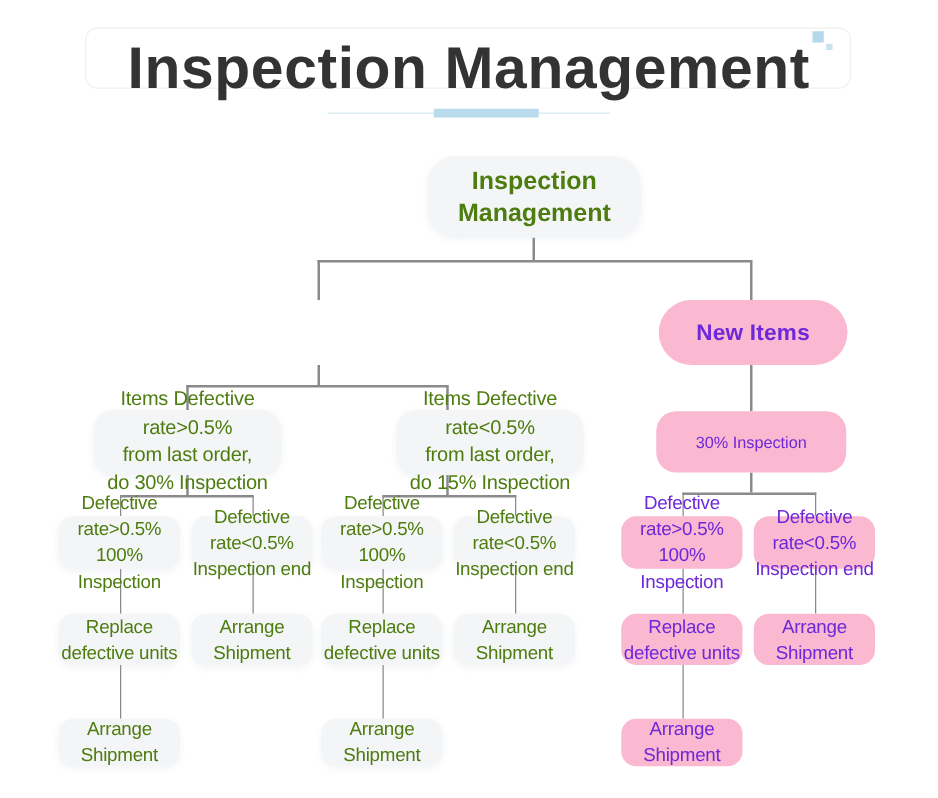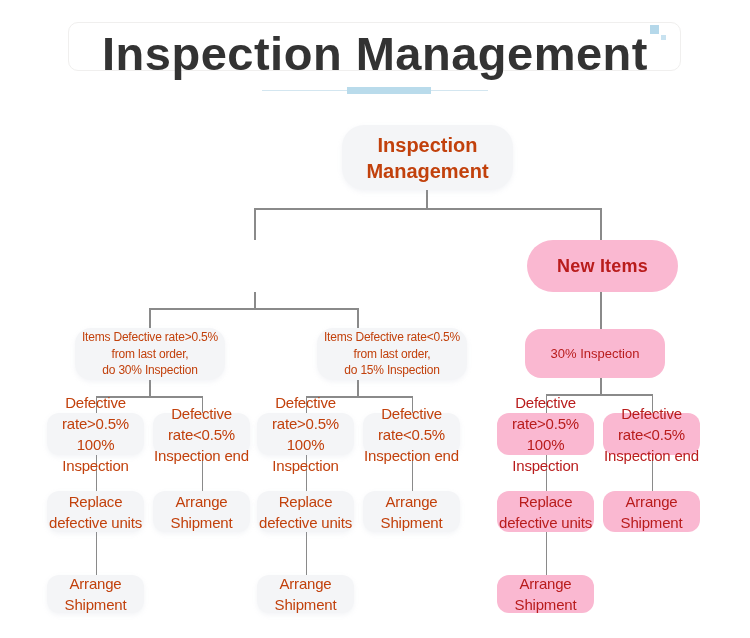--- a/index.html
+++ b/index.html
@@ -13,25 +13,25 @@
   .page-title { position:absolute; left:0; top:26px; width:750px; text-align:center;
                 font-size:47px; font-weight:800; color:#333333; letter-spacing:0.5px; }
   .deco-big   { position:absolute; left:650px; top:25px; width:9px; height:9px; background:#b5d8ea; }
   .deco-small { position:absolute; left:661px; top:35px; width:5px; height:5px; background:#c8e2f0; }
   .underline-thin  { position:absolute; left:262px; top:90px; width:226px; height:1px; background:#d3e6f0; }
   .underline-thick { position:absolute; left:347px; top:87px; width:84px; height:7px; background:#b9dbeb; }
 
   
   .node { position:absolute; display:flex; align-items:center; justify-content:center;
           text-align:center; white-space:pre-line; }
-  .gray { background:#f4f5f7; color:#c2410c; box-shadow:0 2px 5px rgba(170,180,195,0.14); }
-  .pink { background:#fab8d1; color:#b91c1c; }
+  .gray { background:#f4f5f7; color:#4d7c0f; box-shadow:0 2px 5px rgba(170,180,195,0.14); }
+  .pink { background:#fab8d1; color:#6d28d9; }
   .big  { font-size:20px; font-weight:700; line-height:1.3; border-radius:22px; }
   .mid  { font-size:18px; font-weight:700; border-radius:26px; letter-spacing:0.2px; }
-  .cond { font-size:12px; line-height:1.4; letter-spacing:-0.2px; border-radius:16px; }
+  .cond { font-size:16px; line-height:1.4; letter-spacing:-0.2px; border-radius:16px; }
   .midp { font-size:13px; border-radius:16px; }
   .small{ font-size:15px; line-height:1.4; letter-spacing:-0.2px; border-radius:12px; }
 
   
   .line { position:absolute; background:#8a8a8a; }
 </style>
 </head>
 <body>
 
 <div class="canvas">
@@ -84,21 +84,21 @@
 Management</div>
 
   <div class="node pink mid" style="left:527px;top:240px;width:151px;height:52px;">New Items</div>
 
   <div class="node gray cond" style="left:75px;top:328px;width:150px;height:52px;">Items Defective rate&gt;0.5%
 from last order,
 do 30% Inspection</div>
   <div class="node gray cond" style="left:283px;top:328px;width:150px;height:52px;margin-left:34px;">Items Defective rate&lt;0.5%
 from last order,
 do 15% Inspection</div>
-  <div class="node pink midp" style="left:525px;top:329px;width:140px;height:49px;">30% Inspection</div>
+  <div class="node pink midp" style="left:525px;top:329px;width:152px;height:49px;">30% Inspection</div>
 
   <div class="node gray small" style="left:47px;top:413px;width:97px;height:42px;">Defective rate&gt;0.5%
 100% Inspection</div>
   <div class="node gray small" style="left:153px;top:413px;width:97px;height:42px;">Defective rate&lt;0.5%
 Inspection end</div>
   <div class="node gray small" style="left:257px;top:413px;width:97px;height:42px;">Defective rate&gt;0.5%
 100% Inspection</div>
   <div class="node gray small" style="left:363px;top:413px;width:97px;height:42px;">Defective rate&lt;0.5%
 Inspection end</div>
   <div class="node pink small" style="left:497px;top:413px;width:97px;height:42px;">Defective rate&gt;0.5%

